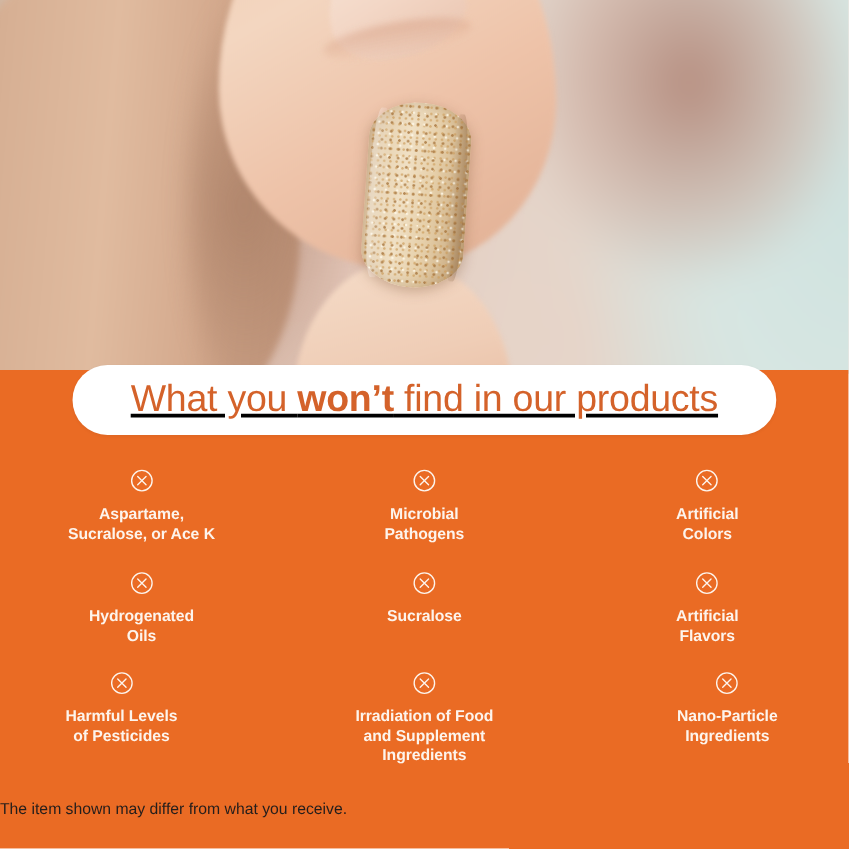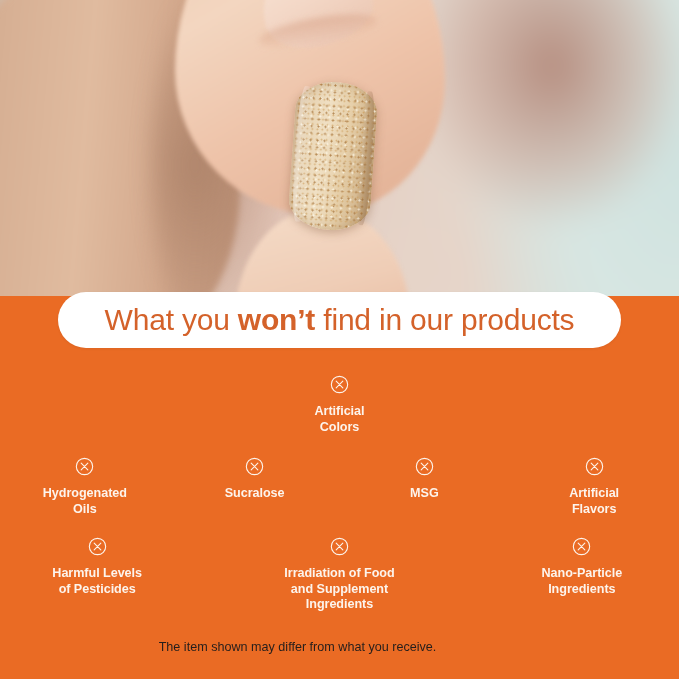--- a/index.html
+++ b/index.html
@@ -155,20 +155,21 @@
     left: 58px;
     top: 292px;
     width: 563px;
     height: 56px;
     background: #ffffff;
     border-radius: 28px;
     display: flex;
     align-items: center;
     justify-content: center;
     box-shadow: 0 1px 3px rgba(0,0,0,0.06);
+    text-decoration: underline;
   }
   .title-text {
     font-size: 30px;
     line-height: 1;
     color: #d4622a;
     font-weight: 400;
     letter-spacing: -0.2px;
     white-space: nowrap;
   }
   .title-text .strong {
@@ -217,21 +218,20 @@
     letter-spacing: -0.05px;
     max-width: 160px;
   }
 
   
   .footer-note {
     position: absolute;
     left: 0;
     top: 639px;
     width: 595px;
-    text-align: center;
     font-size: 12.6px;
     line-height: 16px;
     color: #241e1c;
     font-weight: 400;
   }
 </style>
 </head>
 <body>
 
 <div class="canvas">
@@ -258,20 +258,34 @@
   </div>
 
   <div class="grid">
 
     <div class="grid-row r1">
       <div class="cell">
         <svg class="cell-icon" viewBox="0 0 20 20">
           <circle cx="10" cy="10" r="8.6" fill="none" stroke="#fdf4ec" stroke-width="1.15"></circle>
           <path d="M6.5 6.5 L13.5 13.5 M13.5 6.5 L6.5 13.5" stroke="#fdf4ec" stroke-width="1.15" stroke-linecap="round"></path>
         </svg>
+        <div class="cell-label">Aspartame,<br>Sucralose, or Ace K</div>
+      </div>
+      <div class="cell">
+        <svg class="cell-icon" viewBox="0 0 20 20">
+          <circle cx="10" cy="10" r="8.6" fill="none" stroke="#fdf4ec" stroke-width="1.15"></circle>
+          <path d="M6.5 6.5 L13.5 13.5 M13.5 6.5 L6.5 13.5" stroke="#fdf4ec" stroke-width="1.15" stroke-linecap="round"></path>
+        </svg>
+        <div class="cell-label">Microbial<br>Pathogens</div>
+      </div>
+      <div class="cell">
+        <svg class="cell-icon" viewBox="0 0 20 20">
+          <circle cx="10" cy="10" r="8.6" fill="none" stroke="#fdf4ec" stroke-width="1.15"></circle>
+          <path d="M6.5 6.5 L13.5 13.5 M13.5 6.5 L6.5 13.5" stroke="#fdf4ec" stroke-width="1.15" stroke-linecap="round"></path>
+        </svg>
         <div class="cell-label">Artificial<br>Colors</div>
       </div>
     </div>
 
     <div class="grid-row r2">
       <div class="cell">
         <svg class="cell-icon" viewBox="0 0 20 20">
           <circle cx="10" cy="10" r="8.6" fill="none" stroke="#fdf4ec" stroke-width="1.15"></circle>
           <path d="M6.5 6.5 L13.5 13.5 M13.5 6.5 L6.5 13.5" stroke="#fdf4ec" stroke-width="1.15" stroke-linecap="round"></path>
         </svg>
@@ -282,27 +296,20 @@
           <circle cx="10" cy="10" r="8.6" fill="none" stroke="#fdf4ec" stroke-width="1.15"></circle>
           <path d="M6.5 6.5 L13.5 13.5 M13.5 6.5 L6.5 13.5" stroke="#fdf4ec" stroke-width="1.15" stroke-linecap="round"></path>
         </svg>
         <div class="cell-label">Sucralose</div>
       </div>
       <div class="cell">
         <svg class="cell-icon" viewBox="0 0 20 20">
           <circle cx="10" cy="10" r="8.6" fill="none" stroke="#fdf4ec" stroke-width="1.15"></circle>
           <path d="M6.5 6.5 L13.5 13.5 M13.5 6.5 L6.5 13.5" stroke="#fdf4ec" stroke-width="1.15" stroke-linecap="round"></path>
         </svg>
-        <div class="cell-label">MSG</div>
-      </div>
-      <div class="cell">
-        <svg class="cell-icon" viewBox="0 0 20 20">
-          <circle cx="10" cy="10" r="8.6" fill="none" stroke="#fdf4ec" stroke-width="1.15"></circle>
-          <path d="M6.5 6.5 L13.5 13.5 M13.5 6.5 L6.5 13.5" stroke="#fdf4ec" stroke-width="1.15" stroke-linecap="round"></path>
-        </svg>
         <div class="cell-label">Artificial<br>Flavors</div>
       </div>
     </div>
 
     <div class="grid-row r3">
       <div class="cell">
         <svg class="cell-icon" viewBox="0 0 20 20">
           <circle cx="10" cy="10" r="8.6" fill="none" stroke="#fdf4ec" stroke-width="1.15"></circle>
           <path d="M6.5 6.5 L13.5 13.5 M13.5 6.5 L6.5 13.5" stroke="#fdf4ec" stroke-width="1.15" stroke-linecap="round"></path>
         </svg>

